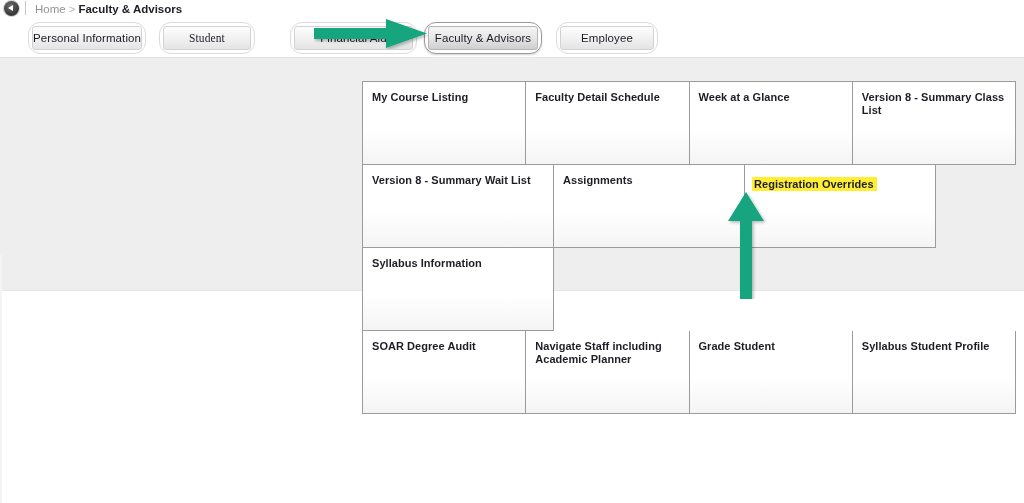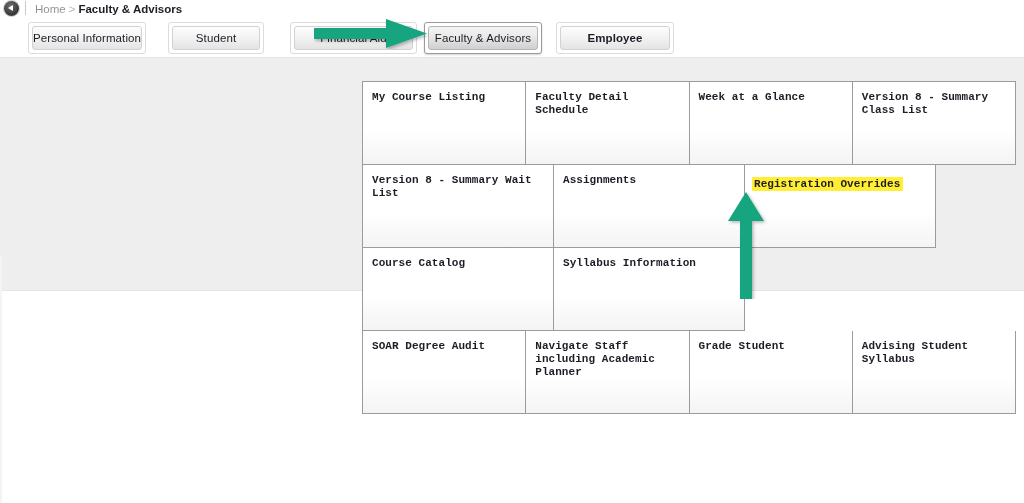--- a/index.html
+++ b/index.html
@@ -134,21 +134,21 @@
     height: 38px;
     background: #ffffff;
     border-bottom: 1px solid #e3e3e3;
   }
   .tab {
     position: absolute;
     top: 3px;
     height: 32px;
     background: #ffffff;
     border: 1px solid #dcdcdc;
-    border-radius: 3px;
+    border-radius: 12px;
     box-sizing: border-box;
     cursor: pointer;
   }
   .tab .inner {
     position: absolute;
     left: 3px;
     right: 3px;
     top: 3px;
     bottom: 3px;
     border-radius: 3px;
@@ -168,24 +168,24 @@
   .tab.active {
     border-color: #9a9a9a;
     box-shadow: 0 1px 2px rgba(0,0,0,0.18);
   }
   .tab.active .inner {
     background: linear-gradient(to bottom, #f5f5f5 0%, #e7e7e7 48%, #cfcfcf 100%);
     border-color: #b5b5b5;
   }
 
   .tab-t1 { left: 28px;  width: 118px; }
-  .tab-t2 { left: 168px; width: 96px; }
+  .tab-t2 { left: 159px; width: 96px; font-family: Liberation Serif, serif; }
   .tab-t3 { left: 290px; width: 127px; }
   .tab-t4 { left: 424px; width: 118px; }
-  .tab-t5 { left: 556px; width: 118px; font-weight: bold; }
+  .tab-t5 { left: 556px; width: 102px; }
 
   
   .arrow-right {
     position: absolute;
     left: 314px;
     top: 18px;
     width: 115px;
     height: 31px;
     pointer-events: none;
     z-index: 40;
@@ -217,21 +217,20 @@
     width: 191px;
     height: 83px;
     box-sizing: border-box;
     border-right: 1px solid #9b9b9b;
     border-bottom: 1px solid #9b9b9b;
     background: linear-gradient(to bottom, #ffffff 0%, #ffffff 58%, #f4f4f4 100%);
     padding: 9px 8px 6px 9px;
     position: relative;
     cursor: pointer;
     overflow: hidden;
-    font-family: Liberation Mono, monospace;
   }
   .cell.empty {
     border-right: none;
     border-bottom: none;
     background: transparent;
     cursor: default;
   }
   .cell-title {
     font-size: 11px;
     font-weight: bold;
@@ -321,38 +320,35 @@
         <div class="cell">
           <div class="cell-title">Version 8 - Summary Wait List</div>
         </div>
         <div class="cell">
           <div class="cell-title">Assignments</div>
         </div>
         <div class="cell"><div class="cell-title hl">Registration Overrides</div></div>
       </div>
       <div class="grid-row">
         <div class="cell">
-          <div class="cell-title">Course Catalog</div>
-        </div>
-        <div class="cell">
           <div class="cell-title">Syllabus Information</div>
         </div>
       </div>
       <div class="grid-row">
         <div class="cell">
           <div class="cell-title">SOAR Degree Audit</div>
         </div>
         <div class="cell">
           <div class="cell-title">Navigate Staff including Academic Planner</div>
         </div>
         <div class="cell">
           <div class="cell-title">Grade Student</div>
         </div>
         <div class="cell">
-          <div class="cell-title">Advising Student Syllabus</div>
+          <div class="cell-title">Syllabus Student Profile</div>
         </div>
       </div>
     </div>
 
   <svg class="arrow-right" viewBox="0 0 115 31">
     <g filter="url(#shR)">
       <path d="M0 10 L72 10 L72 1 L113 15.5 L72 30 L72 21 L0 21 Z" fill="#13a57f"></path>
     </g>
     <defs>
       <filter id="shR" x="-20%" y="-40%" width="150%" height="190%">

